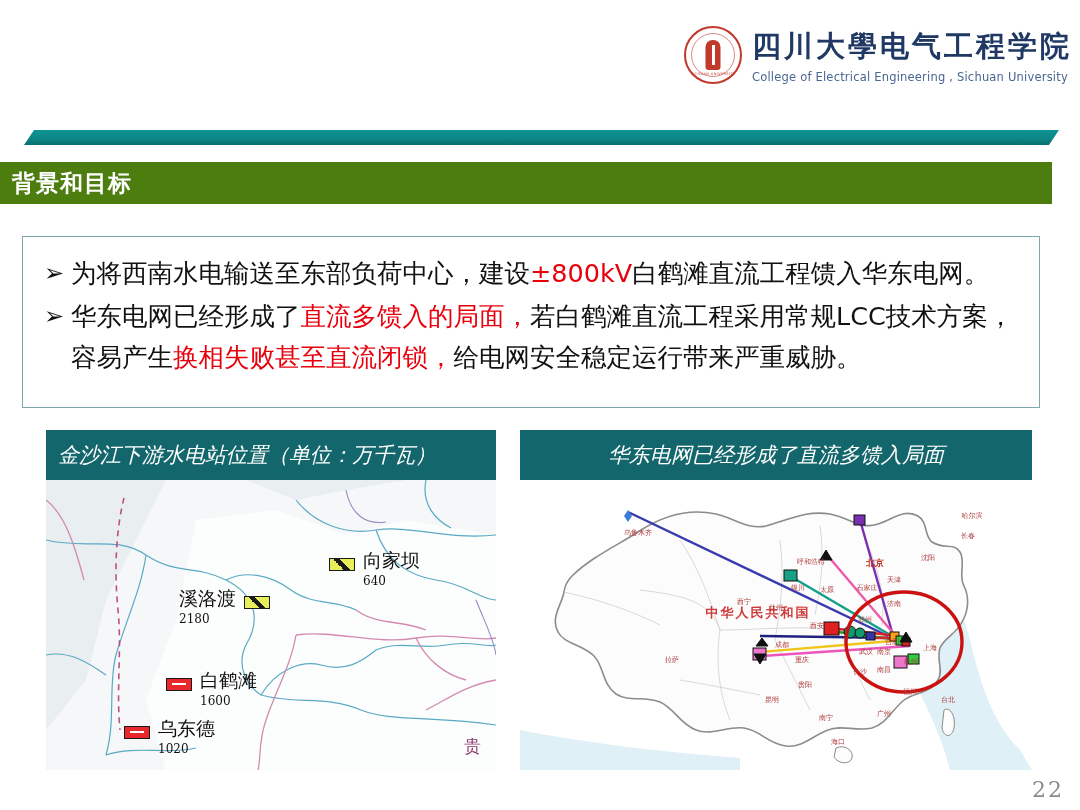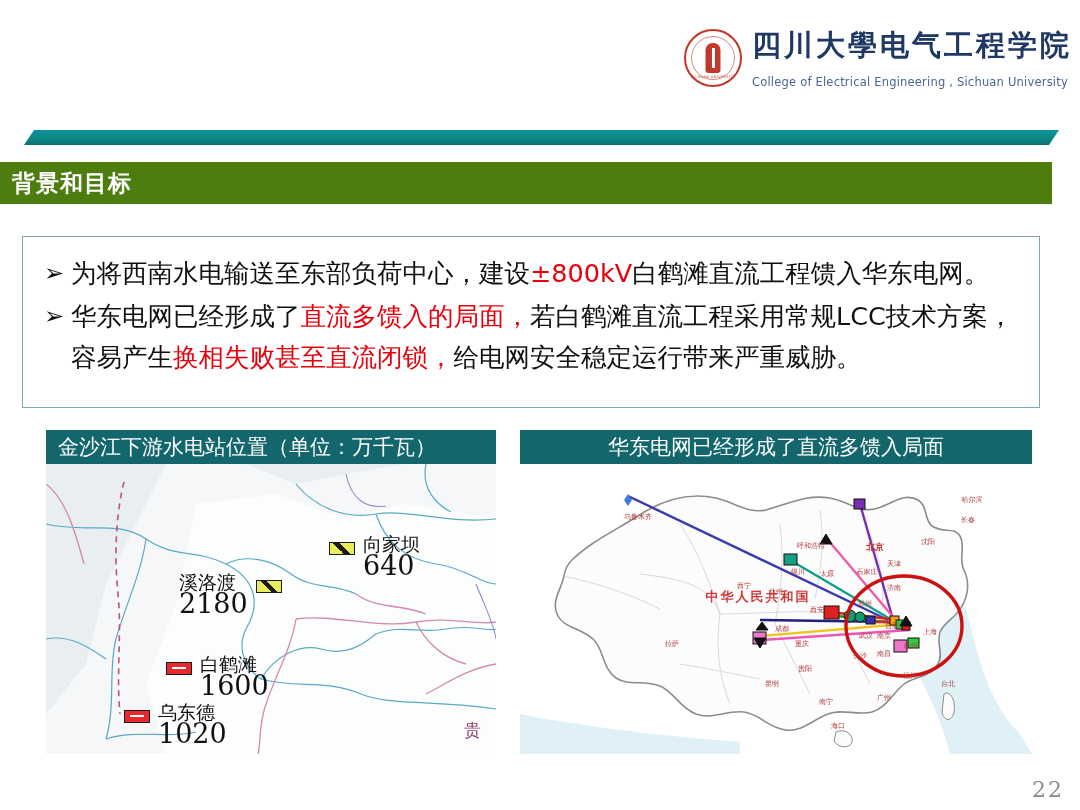--- a/index.html
+++ b/index.html
@@ -92,21 +92,21 @@
     color: #1f3864;
     letter-spacing: 3px;
     white-space: nowrap;
     font-family: "DejaVu Serif", "Liberation Serif", serif;
   }
   #logo-en {
     font-size: 11.5px;
     color: #4a6591;
     letter-spacing: 0.2px;
     white-space: nowrap;
-    margin-top: 9px;
+    margin-top: 3px;
   }
 
   
   #divider-bar {
     position: absolute;
     left: 24px; top: 130px;
     width: 1035px; height: 15px;
     background: linear-gradient(180deg, #0e9494 0%, #0b8585 60%, #0a6f70 100%);
     clip-path: polygon(10px 0, 100% 0, calc(100% - 10px) 100%, 0 100%);
   }
@@ -164,27 +164,28 @@
 
   
   .figure {
     position: absolute;
     background: #ffffff;
   }
   #figure-left  { left: 46px;  top: 430px; width: 450px; height: 340px; }
   #figure-right { left: 520px; top: 430px; width: 512px; height: 340px; }
 
   .fig-caption {
-    height: 34px;
+    height: 50px;
     background: #13666b;
     color: #ffffff;
     font-size: 21px;
     display: flex;
     align-items: center;
     box-sizing: border-box;
+    font-style: italic;
   }
   #caption-left  { padding-left: 12px; justify-content: flex-start; }
   #caption-right { justify-content: center; }
 
   .fig-body {
     position: relative;
     width: 100%;
     height: 290px;
     overflow: hidden;
   }
@@ -218,21 +219,21 @@
     width: 14px; height: 2px;
     background: #ffffff;
   }
   .station-label {
     font-size: 19px;
     color: #111111;
     line-height: 21px;
     font-family: "DejaVu Serif", "Liberation Serif", serif;
     white-space: nowrap;
   }
-  .station-label .val { display: block; font-size: 27px; }
+  .station-label .val { display: block; font-size: 12px; }
   .province-mark {
     position: absolute;
     font-size: 17px;
     color: #8e3a6b;
     font-family: "DejaVu Serif", "Liberation Serif", serif;
   }
 
   
   #map-right-body { background: #fdfdfd; }
   .city-dot-label {

